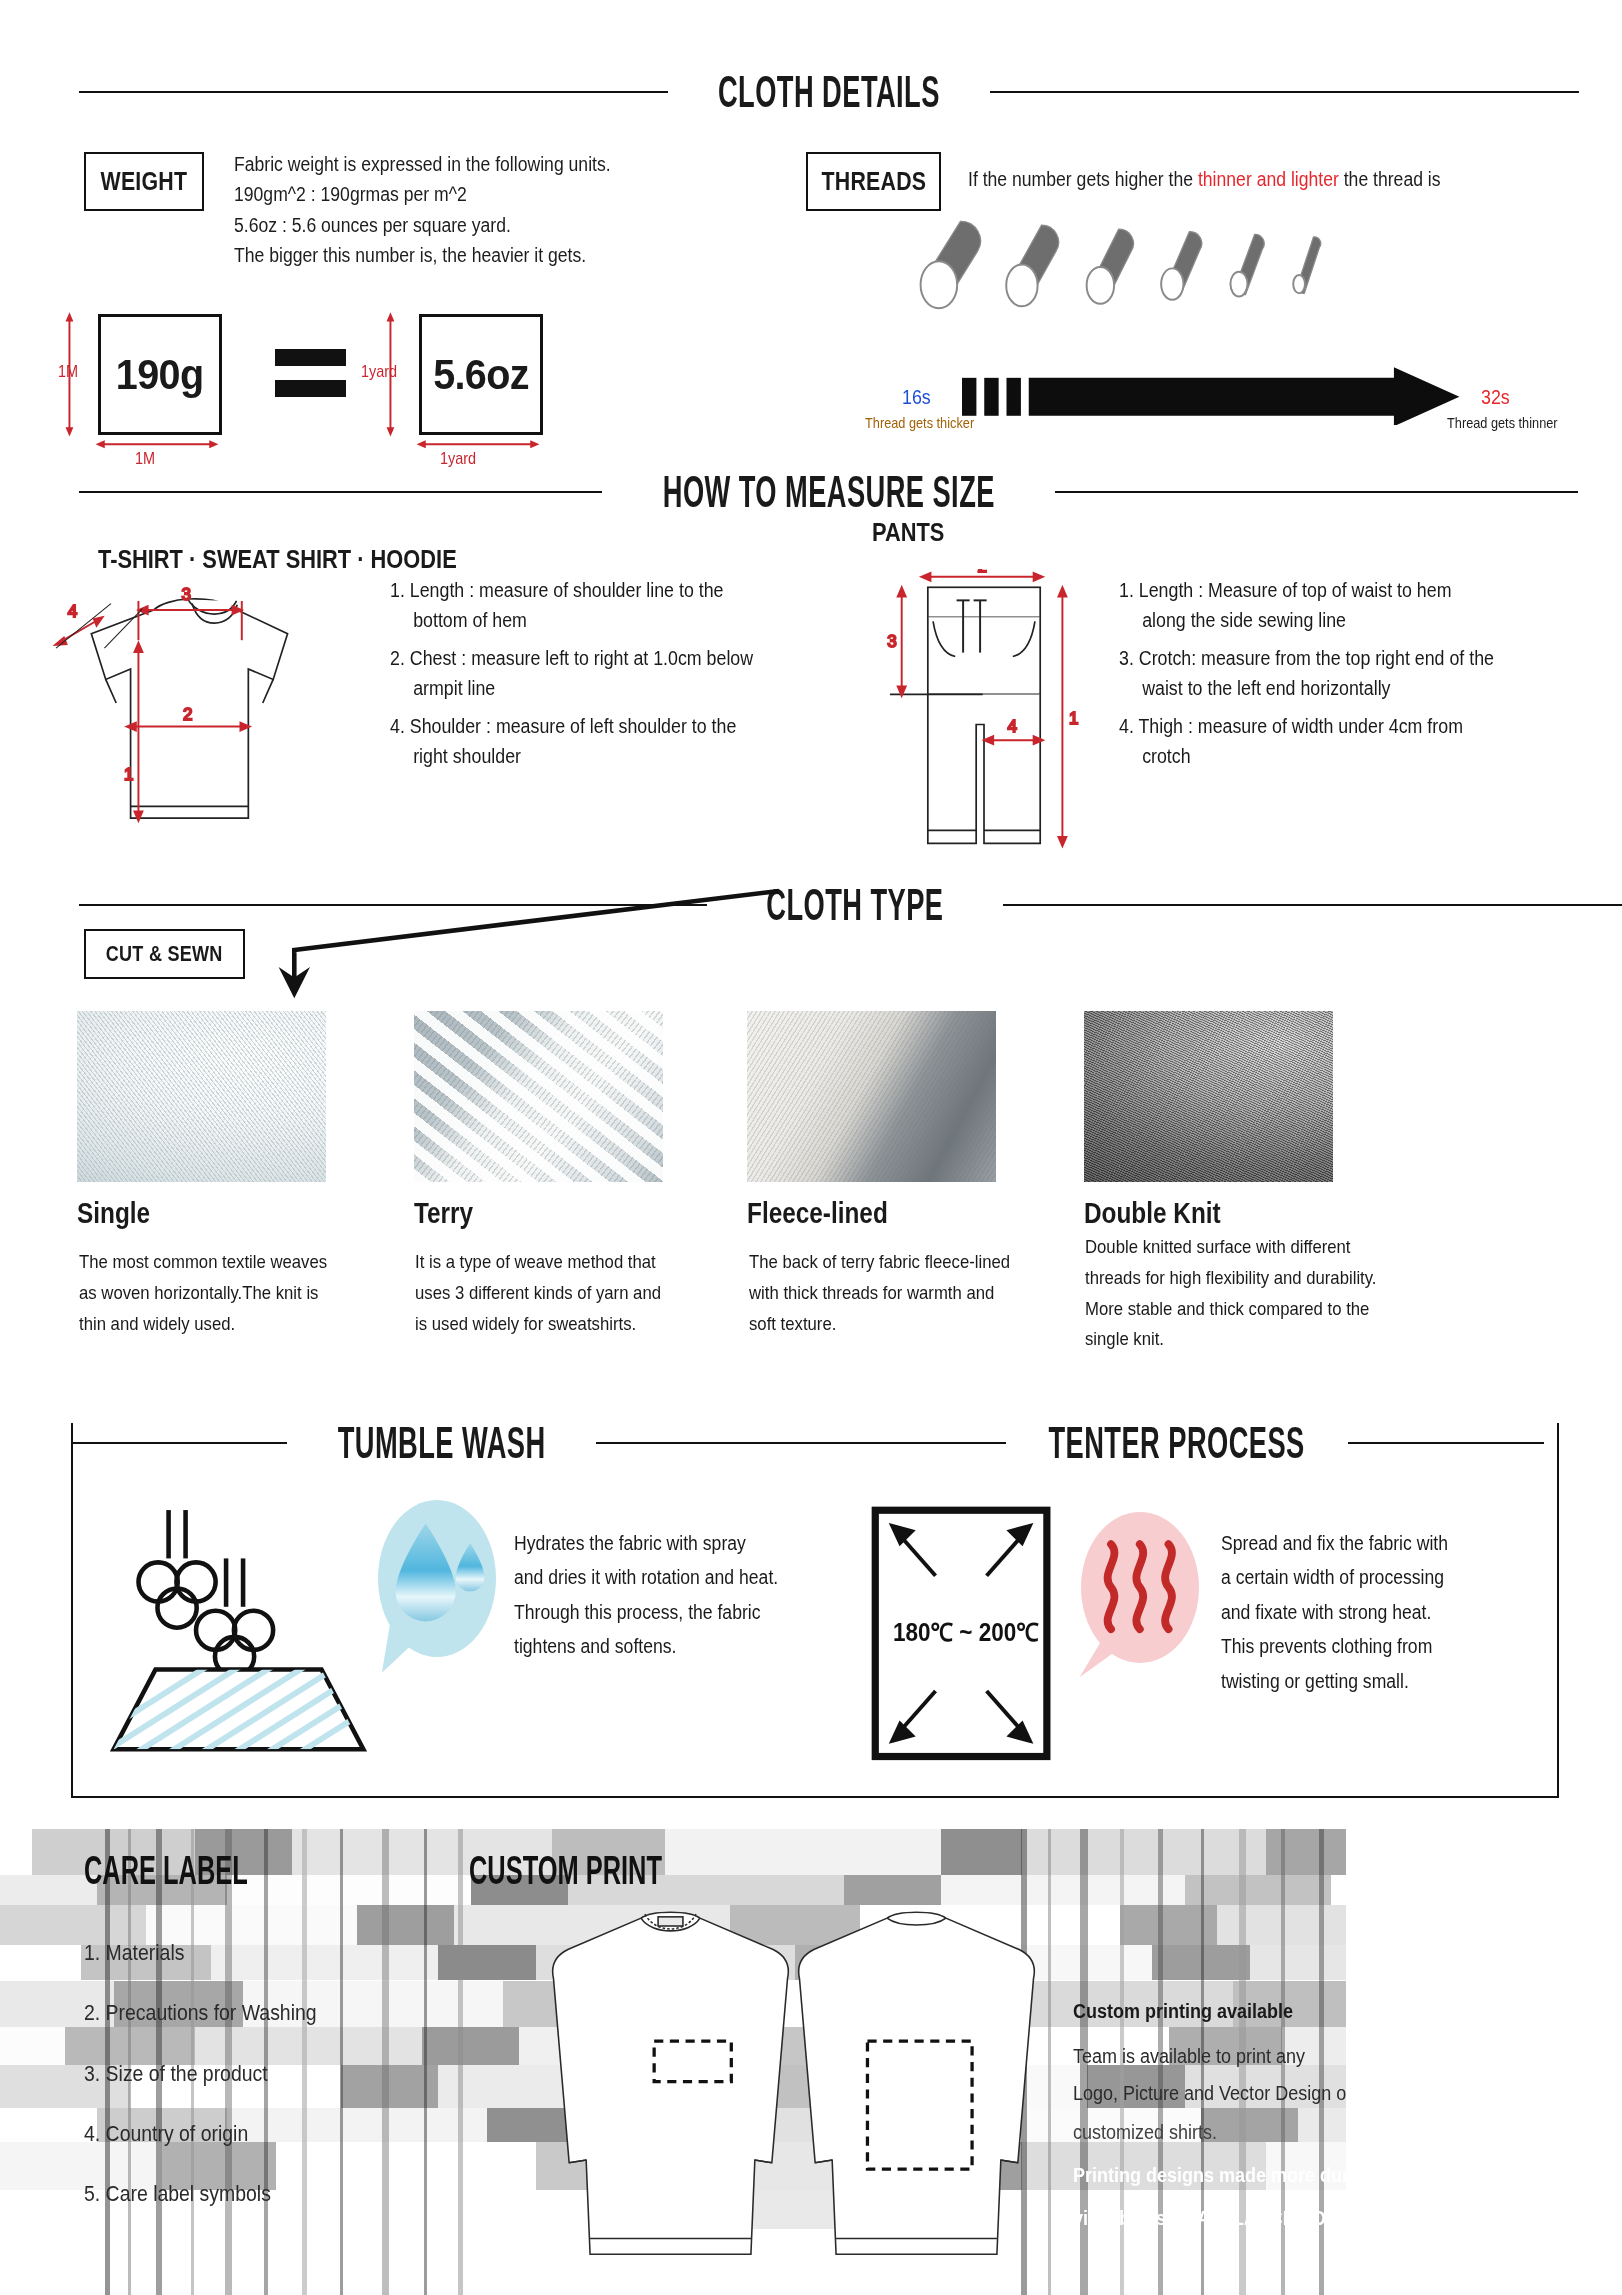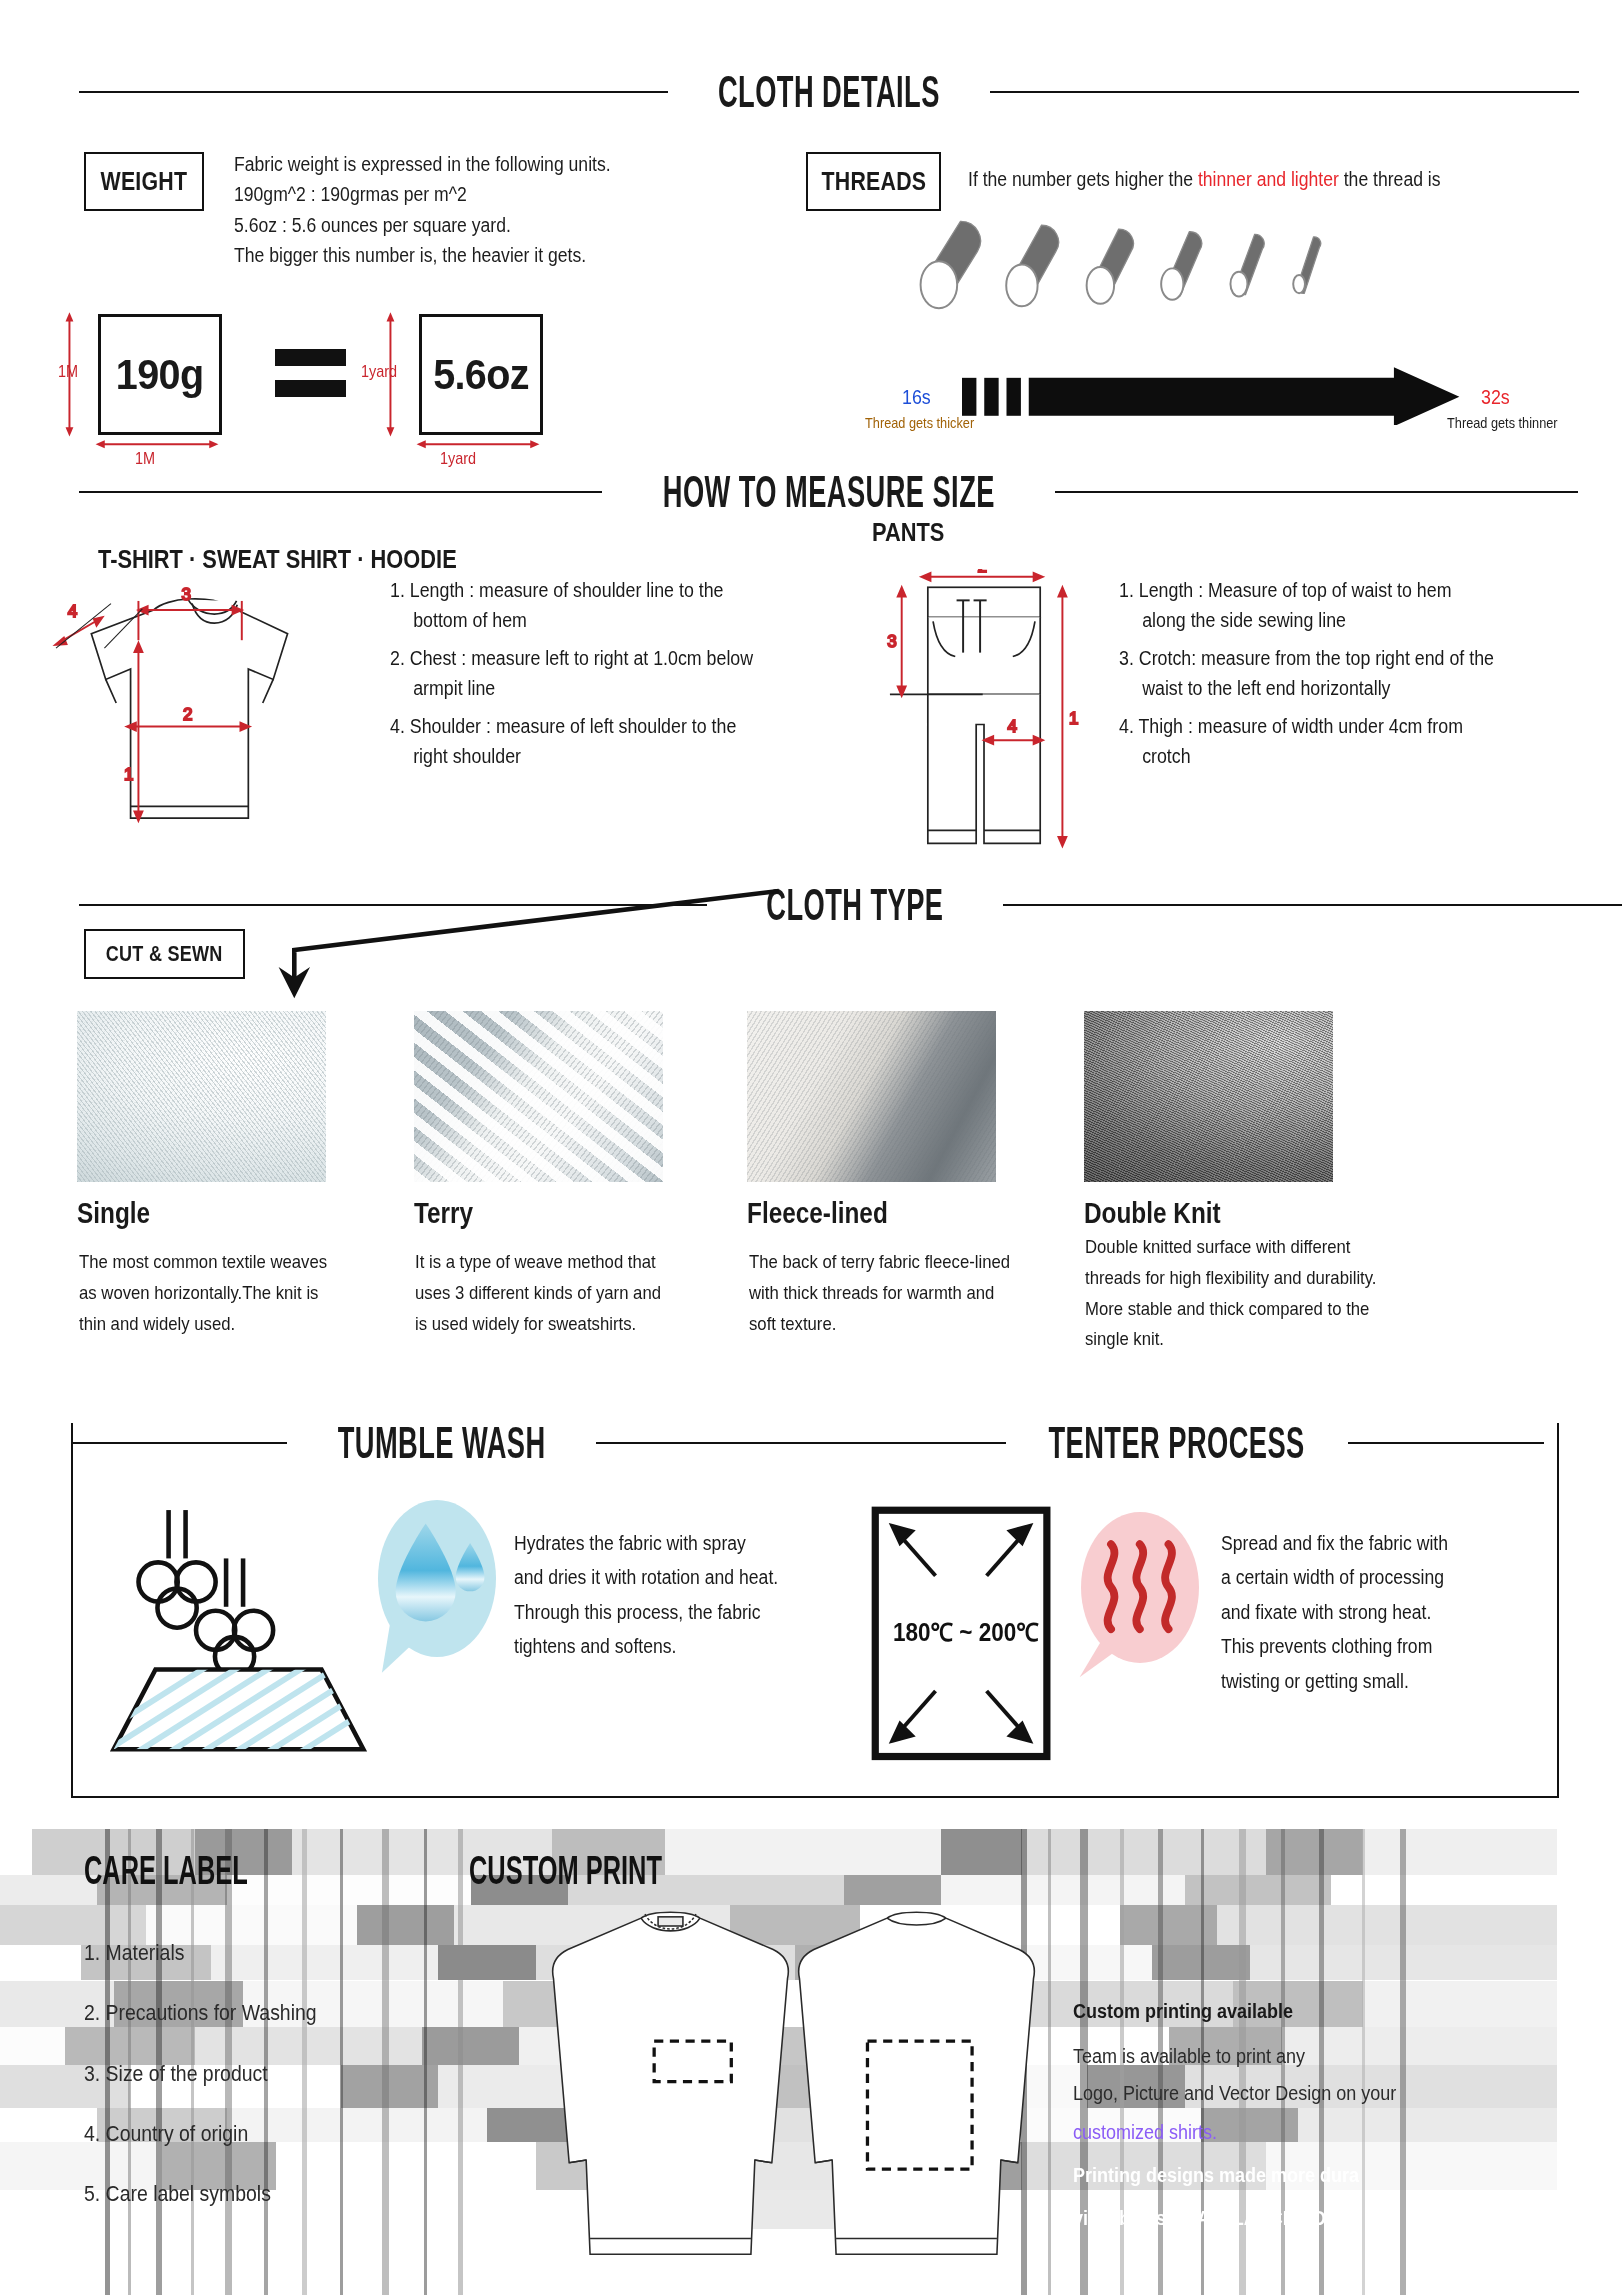--- a/index.html
+++ b/index.html
@@ -33,21 +33,21 @@
   
   .fab-img{position:absolute;overflow:hidden;}
   .fab-name{position:absolute;font-weight:700;font-size:29px;letter-spacing:0;}
   .fab-name span{display:block;transform:scaleX(.84);transform-origin:left center;white-space:nowrap;}
   .fab-desc{position:absolute;font-size:19px;line-height:1.62;}
   .fab-desc .t{display:block;transform:scaleX(.88);transform-origin:left center;white-space:nowrap;}
   
   #process-box{position:absolute;left:71px;top:1423px;width:1484px;height:373px;border:2px solid #111;border-top:none;}
   .bubble{position:absolute;border-radius:50%;}
   
-  #bottom-band{position:absolute;left:0;top:1829px;width:1557px;height:467px;overflow:hidden;background:#fff;}
+  #bottom-band{position:absolute;left:0;top:1829px;width:1346px;height:467px;overflow:hidden;background:#fff;}
   .glitch-rows{position:absolute;inset:0;}
   .grow{position:absolute;left:0;width:1623px;}
   .vstreak{position:absolute;top:0;bottom:0;}
   .btm-head{position:absolute;font-weight:700;font-size:41px;color:#111;white-space:nowrap;z-index:6;}
   .btm-head span{display:block;transform:scaleX(.62);transform-origin:left center;}
   .btm-li{position:absolute;font-size:21.6px;color:#2a2a2a;white-space:nowrap;z-index:5;}
   .btm-li span{display:block;transform:scaleX(.9);transform-origin:left center;}
   .btm-rt{position:absolute;font-size:20px;white-space:nowrap;z-index:5;}
   .btm-rt span{display:block;transform:scaleX(.9);transform-origin:left center;}
   svg{display:block;}
@@ -567,21 +567,21 @@
 
   <div class="btm-rt" style="left:1073px;top:171px;color:#1a1a1a;font-weight:700;">
     <span>Custom printing available</span>
     </div>
   <div class="btm-rt" style="left:1073px;top:216px;color:#2b2b2b;">
     <span>Team is available to print any</span>
     </div>
   <div class="btm-rt" style="left:1073px;top:253px;color:#2b2b2b;">
     <span>Logo, Picture and Vector Design on your</span>
     </div>
-  <div class="btm-rt" style="left:1073px;top:292px;color:#8b5cf6;">
+  <div class="btm-rt" style="left:1073px;top:292px;color:#404040;">
     <span>customized shirts.</span>
     </div>
   <div class="btm-rt" style="left:1073px;top:335px;color:#ffffff;font-weight:700;">
     <span>Printing designs made more dura</span>
     </div>
   <div class="btm-rt" style="left:1073px;top:378px;color:#ffffff;font-weight:700;">
     <span>vivid by using AVALANCHE DTX</span>
     </div>
 </div>
 

